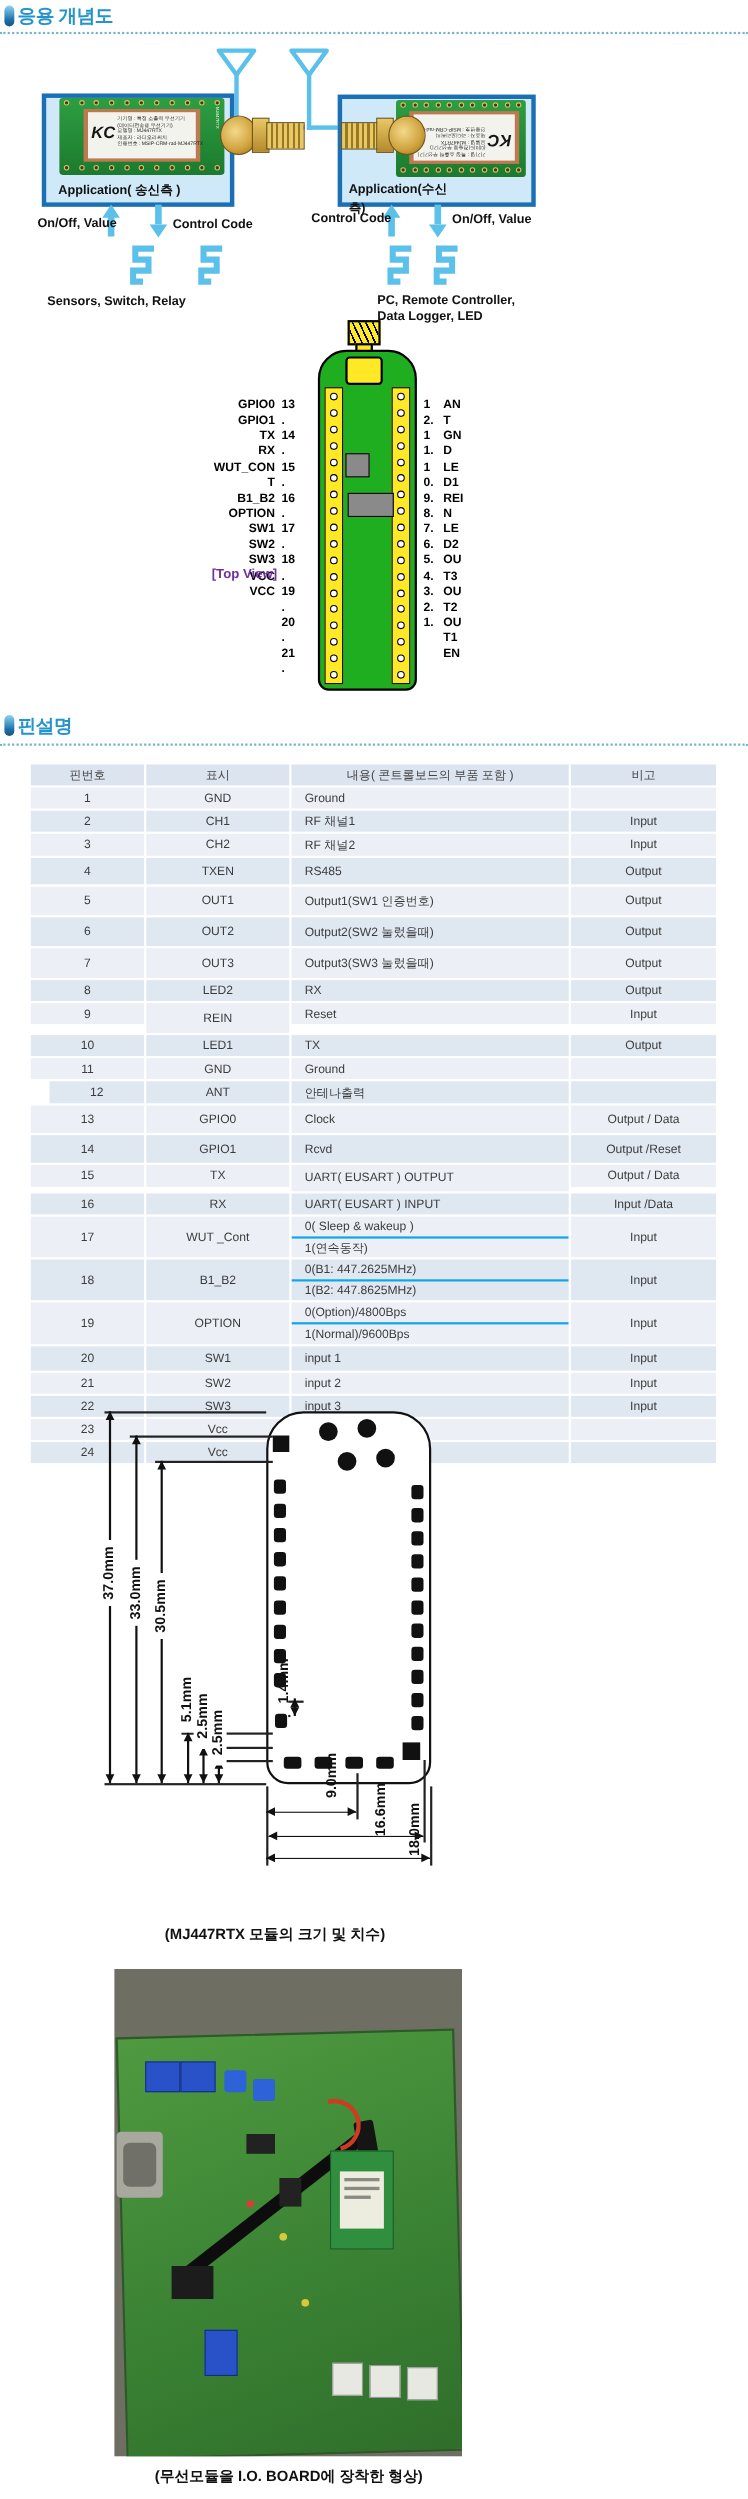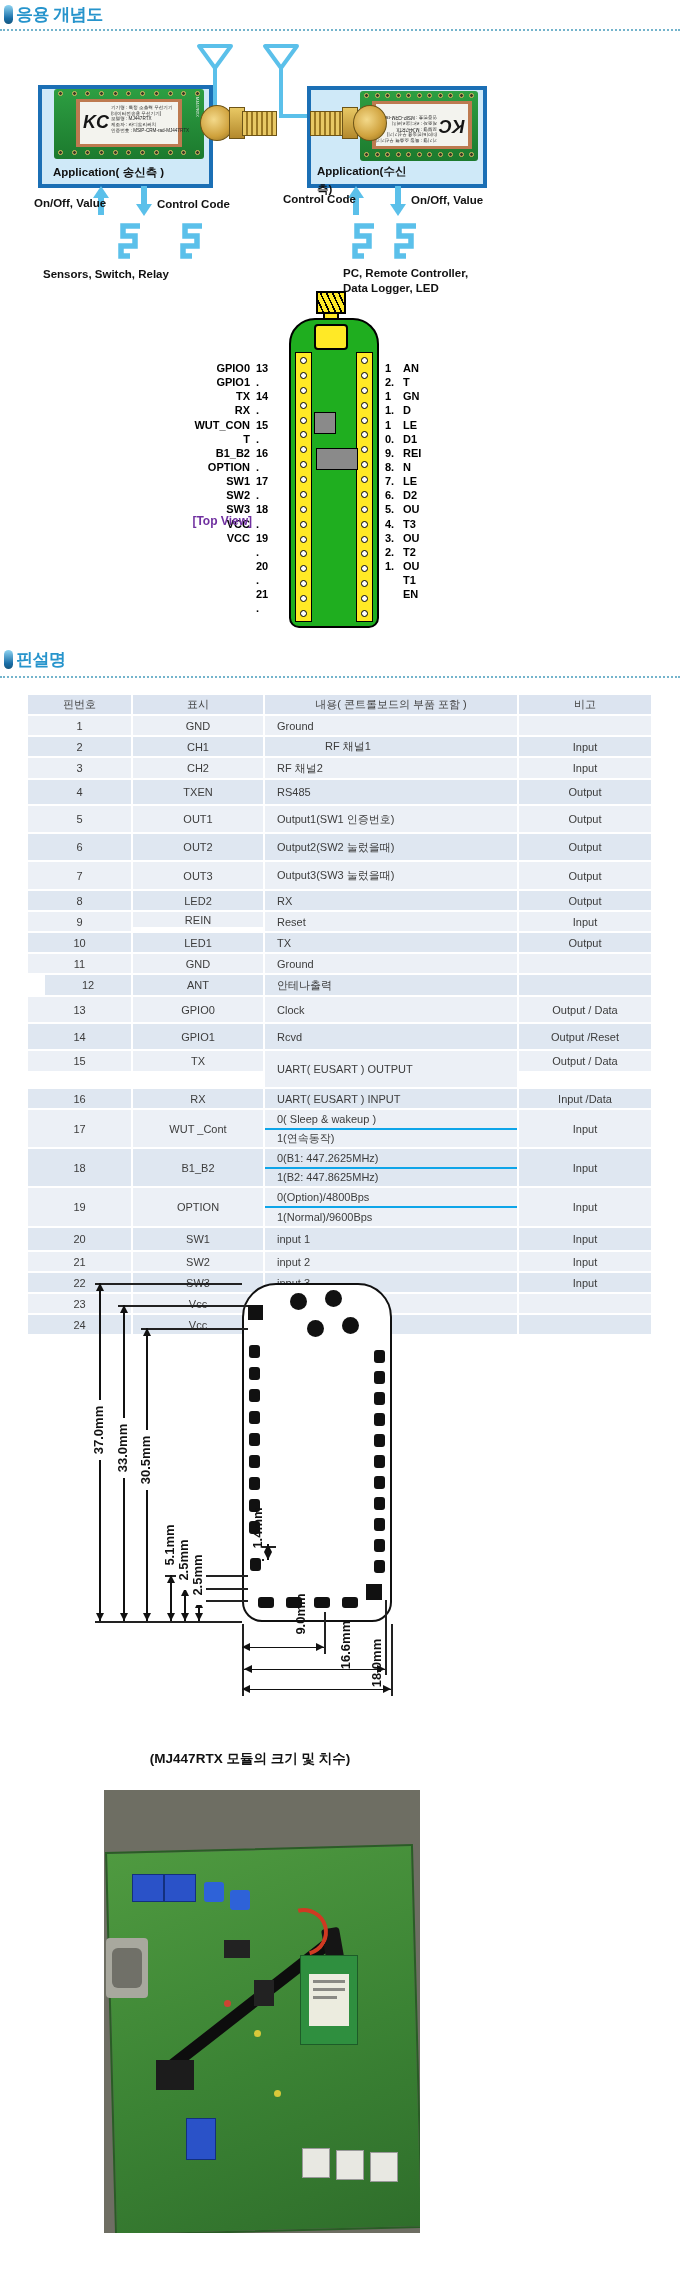--- a/index.html
+++ b/index.html
@@ -11,21 +11,21 @@
             background:linear-gradient(180deg,#8ed4f2 0%,#1a6fa8 70%,#15577f 100%);}
   .sec-title{position:absolute;font-size:17px;font-weight:bold;color:#2694cc;letter-spacing:-0.5px;}
   .dotline{position:absolute;left:0;width:680px;border-top:2px dotted #74b4cc;}
   
   .cbox{position:absolute;background:#cfe9f8;border:4px solid #1b6fb5;box-sizing:border-box;}
   .pcb{position:absolute;background:linear-gradient(180deg,#2d9e42,#1c7a2e);border-radius:3px;}
   .dotrow{position:absolute;display:flex;justify-content:space-between;}
   .dotrow i{width:5px;height:5px;border-radius:50%;background:#3a3a2a;border:1px solid #d8c060;box-sizing:border-box;}
   .copper{position:absolute;background:#bd7a50;}
   .sticker{position:absolute;background:#f3f3ee;display:flex;}
-  .kc{font-weight:bold;font-style:italic;font-size:18px;color:#151515;padding:10px 2px 0 3px;}
+  .kc{font-weight:bold;font-style:italic;font-size:15px;color:#151515;padding:10px 2px 0 3px;}
   .stklines{font-size:4.6px;line-height:1.25;color:#222;padding-top:3px;white-space:nowrap;}
   .rot180{transform:rotate(180deg);}
   .sma-disk{position:absolute;border-radius:50%;background:radial-gradient(circle at 40% 40%,#f3d98a,#cfa13c 60%,#8a6a1e);border:1px solid #6d5417;}
   .sma-hex{position:absolute;background:linear-gradient(180deg,#e8c864,#b4892c);border:1px solid #6d5417;}
   .sma-thread{position:absolute;background:repeating-linear-gradient(90deg,#e8c864 0 3px,#9a7722 3px 5px);border:1px solid #6d5417;}
   .app-label{position:absolute;font-weight:bold;font-size:11.5px;color:#111;}
   .flow-label{position:absolute;font-weight:bold;font-size:11.5px;color:#111;}
   .dev-label{position:absolute;font-weight:bold;font-size:11.5px;color:#111;}
   .arrow{position:absolute;width:16px;height:30px;}
   .arrow .shaft{position:absolute;left:5px;width:6px;height:18px;background:#5bc0ea;}
@@ -444,21 +444,21 @@
           <div class="tcell" style="height: 19px;">1</div>
           <div class="tcell" style="height: 19px;">GND</div>
           <div class="tcell desc" style="height: 19px;">
             <div class="ln">Ground</div>
           </div>
           <div class="tcell" style="height: 19px;"></div>
         </div>
         <div class="trow ev">
           <div class="tcell" style="height: 19px;">2</div>
           <div class="tcell" style="height: 19px;">CH1</div>
-          <div class="tcell desc" style="height: 19px; padding-left: 48px;">
+          <div class="tcell desc" style="height: 19px;">
             <div class="ln">RF 채널1</div>
           </div>
           <div class="tcell" style="height: 19px;">Input</div>
         </div>
         <div class="trow">
           <div class="tcell" style="height: 20px;">3</div>
           <div class="tcell" style="height: 20px;">CH2</div>
           <div class="tcell desc" style="height: 20px;">
             <div class="ln">RF 채널2</div>
           </div>
@@ -499,21 +499,21 @@
         <div class="trow ev">
           <div class="tcell" style="height: 19px;">8</div>
           <div class="tcell" style="height: 19px;">LED2</div>
           <div class="tcell desc" style="height: 19px;">
             <div class="ln">RX</div>
           </div>
           <div class="tcell" style="height: 19px;">Output</div>
         </div>
         <div class="trow">
           <div class="tcell" style="height: 19px;">9</div>
-          <div class="tcell" style="height: 15px;">REIN</div>
+          <div class="tcell" style="height: 27px;">REIN</div>
           <div class="tcell desc" style="height: 19px;">
             <div class="ln">Reset</div>
           </div>
           <div class="tcell" style="height: 19px;">Input</div>
         </div>
         <div class="trow ev">
           <div class="tcell" style="height: 19px;">10</div>
           <div class="tcell" style="height: 19px;">LED1</div>
           <div class="tcell desc" style="height: 19px;">
             <div class="ln">TX</div>
@@ -548,21 +548,21 @@
           <div class="tcell" style="height: 25px;">14</div>
           <div class="tcell" style="height: 25px;">GPIO1</div>
           <div class="tcell desc" style="height: 25px;">
             <div class="ln">Rcvd</div>
           </div>
           <div class="tcell" style="height: 25px;">Output /Reset</div>
         </div>
         <div class="trow">
           <div class="tcell" style="height: 20px;">15</div>
           <div class="tcell" style="height: 20px;">TX</div>
-          <div class="tcell desc" style="height: 36px;">
+          <div class="tcell desc" style="height: 24px;">
             <div class="ln">UART( EUSART ) OUTPUT</div>
           </div>
           <div class="tcell" style="height: 20px;">Output / Data</div>
         </div>
         <div class="trow ev">
           <div class="tcell" style="height: 19px;">16</div>
           <div class="tcell" style="height: 19px;">RX</div>
           <div class="tcell desc" style="height: 19px;">
             <div class="ln">UART( EUSART )  INPUT</div>
           </div>
@@ -754,14 +754,15 @@
     </div>
     <div class="ph" style="left:82px;top:328px;width:28px;height:40px;background:#2a52c8;border:1px solid #13307e;"></div>
     <div class="ph" style="left:198px;top:358px;width:26px;height:28px;background:#e8e8e2;border:1px solid #999;"></div>
     <div class="ph" style="left:232px;top:360px;width:26px;height:28px;background:#e8e8e2;border:1px solid #999;"></div>
     <div class="ph" style="left:266px;top:362px;width:26px;height:28px;background:#e8e8e2;border:1px solid #999;"></div>
     <div class="ph" style="left:150px;top:240px;width:7px;height:7px;border-radius:50%;background:#d8c83a;"></div>
     <div class="ph" style="left:170px;top:300px;width:7px;height:7px;border-radius:50%;background:#d8c83a;"></div>
     <div class="ph" style="left:120px;top:210px;width:7px;height:7px;border-radius:50%;background:#cc4433;"></div>
   </div>
 
+  <div class="caption" style="left:90px;top:2242px;width:345px;">(무선모듈을 I.O. BOARD에 장착한 형상)</div>
 
 </div>
 
 </body></html>

